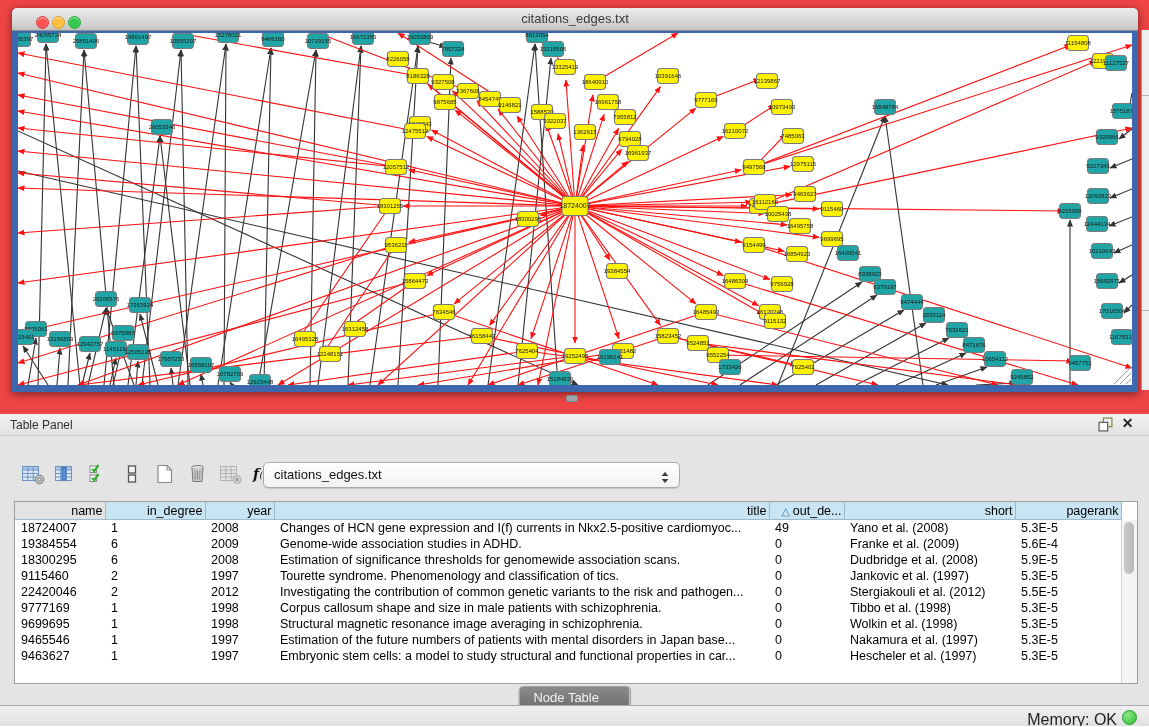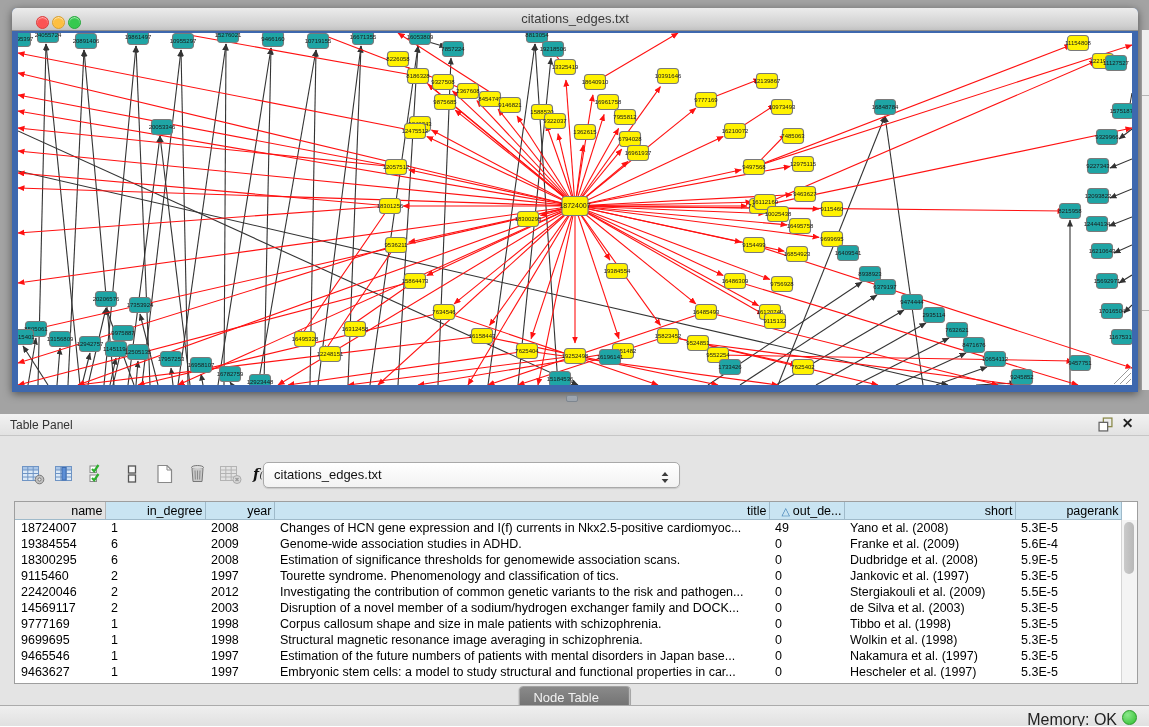--- a/index.html
+++ b/index.html
@@ -1,17 +1,17 @@
 <!DOCTYPE html>
 <html><head>
 <meta charset="utf-8">
 <style>
   html,body{margin:0;padding:0;}
   body{font-family:"Liberation Sans",sans-serif;}
-  #desktop{position:relative;width:1149px;height:726px;background:#a3a3a3;overflow:hidden;}
+  #desktop{position:relative;width:1149px;height:726px;background:#ef4444;overflow:hidden;}
 
   
   #net-window{position:absolute;left:12px;top:8px;width:1126px;height:384px;
     background:#3E68AE;border-radius:5px 5px 0 0;box-shadow:0 2px 8px rgba(0,0,0,.5);}
   #titlebar{position:absolute;left:0;top:0;width:100%;height:22px;
     background:linear-gradient(#ECECEC,#CFCFCF 80%,#C2C2C2);border-bottom:1px solid #8E8E8E;
     border-radius:5px 5px 0 0;}
   #title-text{position:absolute;left:0;right:0;top:3px;text-align:center;font-size:13px;color:#3A3A3A;}
   .tl{position:absolute;top:8px;width:11px;height:11px;border-radius:50%;box-shadow:inset 0 1px 1px rgba(255,255,255,.6);}
   #tl-close{left:24px;background:#FC5454;border:1px solid #D94040;}
@@ -851,31 +851,22 @@
               <td>0</td>
               <td>Jankovic et al. (1997)</td>
               <td>5.3E-5</td>
             </tr>
             <tr>
               <td>22420046</td>
               <td>2</td>
               <td>2012</td>
               <td>Investigating the contribution of common genetic variants to the risk and pathogen...</td>
               <td>0</td>
-              <td>Stergiakouli et al. (2009)</td>
+              <td>Stergiakouli et al. (2012)</td>
               <td>5.5E-5</td>
-            </tr>
-            <tr>
-              <td>14569117</td>
-              <td>2</td>
-              <td>2003</td>
-              <td>Disruption of a novel member of a sodium/hydrogen exchanger family and DOCK...</td>
-              <td>0</td>
-              <td>de Silva et al. (2003)</td>
-              <td>5.3E-5</td>
             </tr>
             <tr>
               <td>9777169</td>
               <td>1</td>
               <td>1998</td>
               <td>Corpus callosum shape and size in male patients with schizophrenia.</td>
               <td>0</td>
               <td>Tibbo et al. (1998)</td>
               <td>5.3E-5</td>
             </tr>

